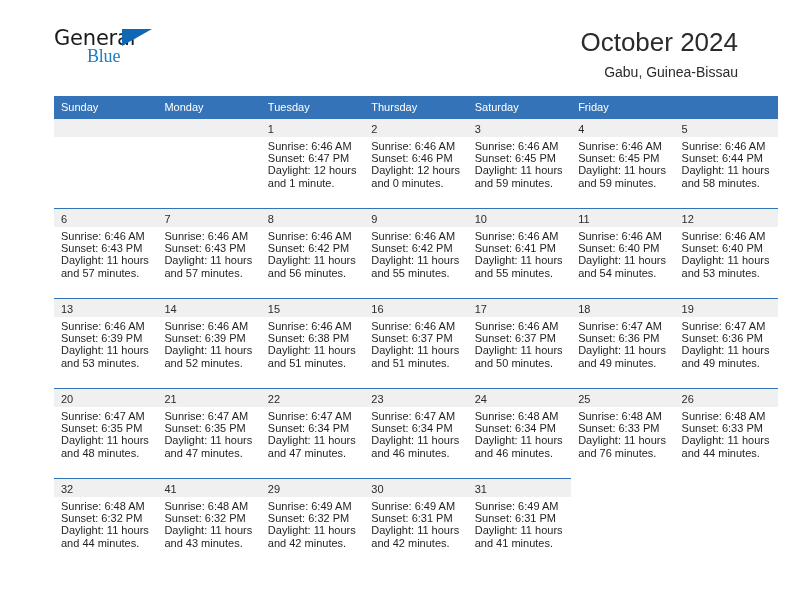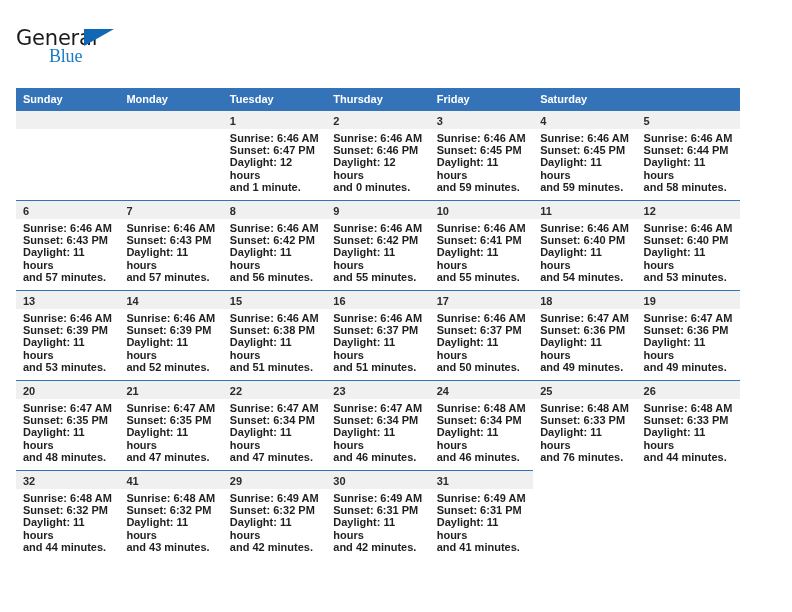--- a/index.html
+++ b/index.html
@@ -13,21 +13,21 @@
     font-family: "Liberation Sans", sans-serif;
     color: #222222;
     overflow: hidden;
   }
 
   .page {
     position: relative;
     width: 792px;
     height: 492px;
     box-sizing: border-box;
-    padding: 0 16px;
+    padding: 0 54px;
   }
 
   
   .header {
     display: flex;
     align-items: flex-start;
     justify-content: space-between;
     height: 72px;
     padding-top: 26px;
     box-sizing: border-box;
@@ -86,22 +86,21 @@
     font-weight: 400;
     color: #2b2b2b;
     line-height: 20px;
     margin-top: 5px;
     white-space: nowrap;
   }
 
   
   .calendar {
     width: 724px;
-    margin-top: 16px;
-    font-weight: bold;
+    margin-top: 24px;
   }
 
   .weekhead {
     display: grid;
     grid-template-columns: repeat(7, 1fr);
     background: #3573b9;
     height: 22px;
   }
   .weekhead .wh {
     color: #ffffff;
@@ -162,31 +161,35 @@
 <div class="page">
 
   <div class="header">
 
     <div class="brand">
       <span class="brand-top">General</span>
       <span class="brand-tri"></span>
       <span class="brand-bottom">Blue</span>
     </div>
 
+    <div class="titles">
+      <div class="title">October 2024</div>
+      <div class="subtitle">Gabu, Guinea-Bissau</div>
+    </div>
 
   </div>
 
   <div class="calendar">
     <div class="weekhead" id="weekhead">
         <div class="wh">Sunday</div>
         <div class="wh">Monday</div>
         <div class="wh">Tuesday</div>
         <div class="wh">Thursday</div>
+        <div class="wh">Saturday</div>
         <div class="wh">Friday</div>
-        <div class="wh">Saturday</div>
       </div>
     <div id="weeks">
         <div class="week">
           <div class="cell blank-lead">
             <div class="datebar"><span class="daynum"></span></div>
           </div>
           <div class="cell blank-lead">
             <div class="datebar"><span class="daynum"></span></div>
           </div>
           <div class="cell filled">

